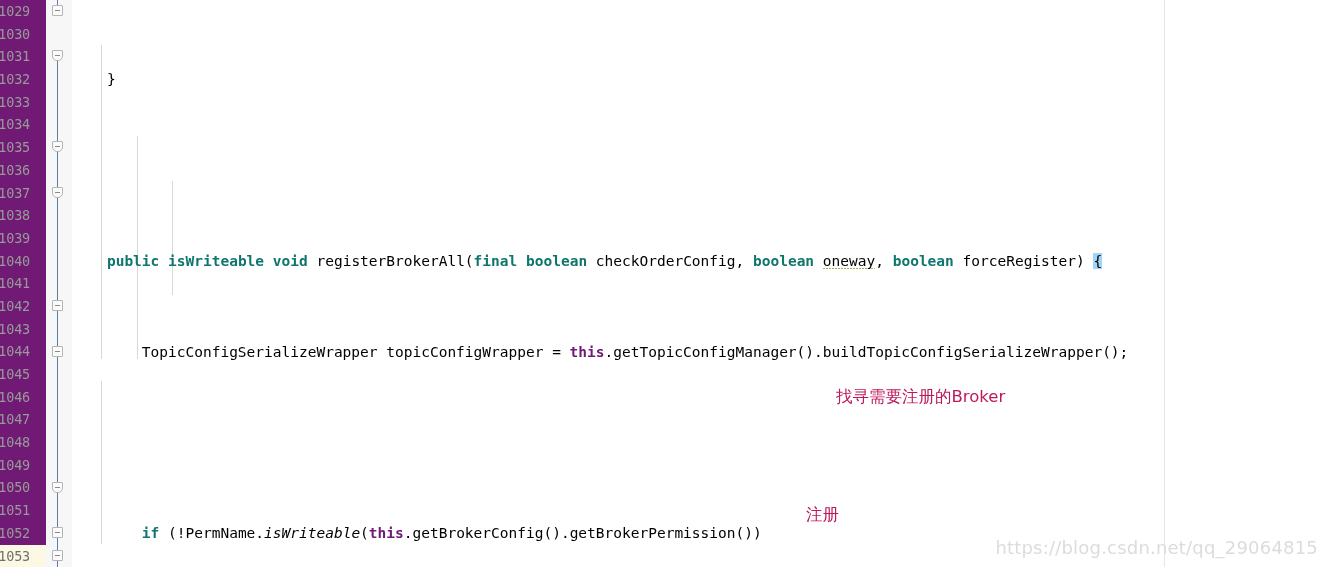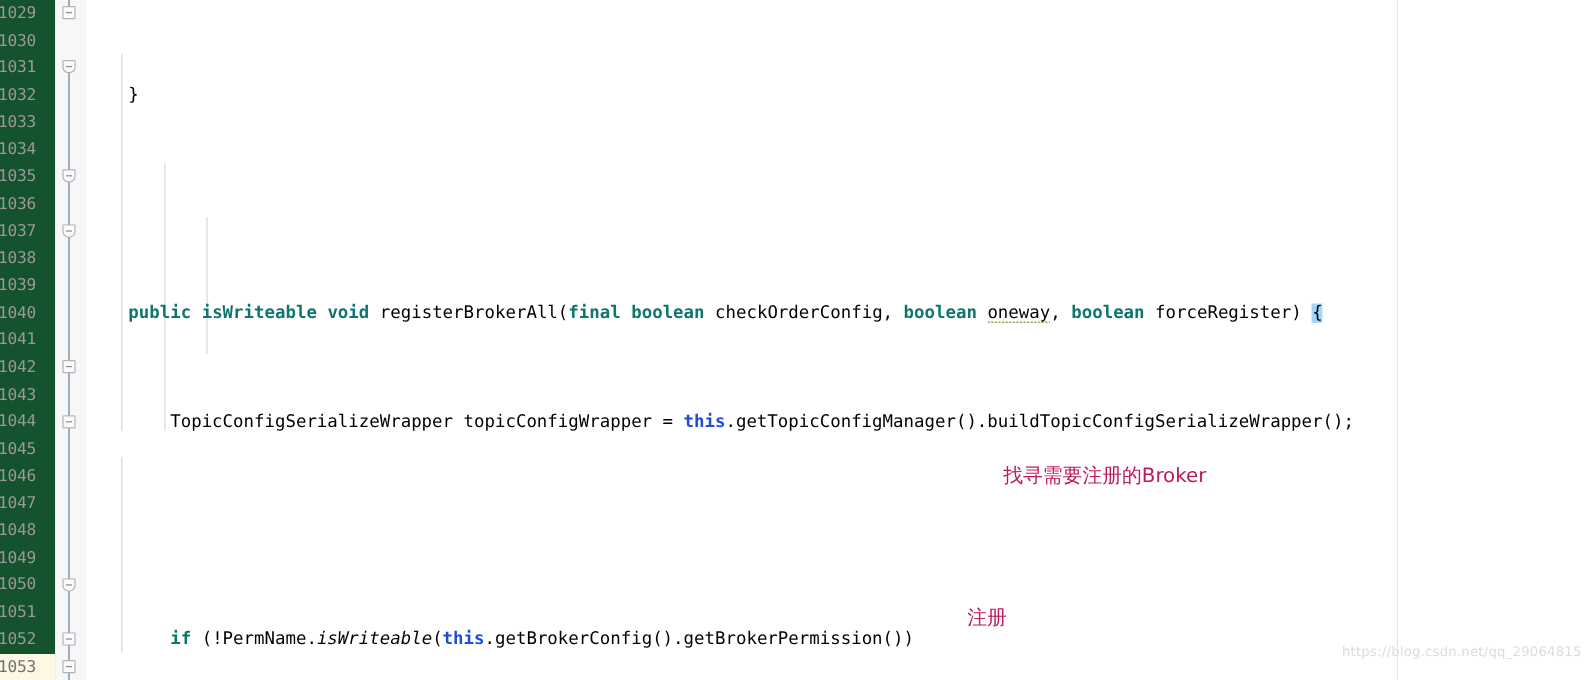--- a/index.html
+++ b/index.html
@@ -6,21 +6,21 @@
   body{
     font-family:"DejaVu Sans Mono","Liberation Mono",monospace;
     width:1324px;height:567px;overflow:hidden;position:relative;
     -webkit-font-smoothing:antialiased;
   }
   .editor{position:relative;width:1324px;height:567px;background:#ffffff;}
 
   
   .gutter{
     position:absolute;left:0;top:0;width:46px;height:567px;
-    background:#14532d;border-right:1px solid #f0f0f0;
+    background:#701a75;border-right:1px solid #f0f0f0;
   }
   .fold-strip{
     position:absolute;left:46px;top:0;width:26px;height:567px;background:#f7f7f7;
   }
   .gutter-row{
     position:relative;height:22.7px;line-height:22.7px;
     font-size:13.5px;color:#999999;text-align:right;
     padding-right:5px;box-sizing:border-box;
     font-family:"DejaVu Sans Mono","Liberation Mono",monospace;
     white-space:nowrap;letter-spacing:-0.2px;
@@ -57,41 +57,41 @@
     font-family:"DejaVu Sans Mono","Liberation Mono",monospace;
     white-space:pre;color:#000000;
   }
   .ln{position:relative;height:22.7px;line-height:22.7px;white-space:pre;}
 
   
   .iguide{position:absolute;width:1px;background:#d8d8d8;z-index:0;}
 
   
   .kw{color:#0f766e;font-weight:bold;}
-  .this{color:#1d4ed8;font-weight:bold;}
+  .this{color:#701a75;font-weight:bold;}
   .stat{font-style:italic;}
   .brace-hl{background:#9fd6f5;}
   .squig{
     background-image:radial-gradient(circle at 1px 1.6px,#9bb363 0.9px,transparent 1px);
     background-size:3px 3px;background-repeat:repeat-x;background-position:0 100%;
     padding-bottom:1px;
     margin-top:44px;
   }
 
   
   .anno{
     position:absolute;color:#be185d;
     font-family:"DejaVu Sans","Liberation Sans",sans-serif;
     font-size:16.5px;line-height:22.7px;white-space:nowrap;
   }
 
   
   .watermark{
     position:absolute;right:6px;top:537px;
-    color:#dcdcdc;font-size:11px;
+    color:#dcdcdc;font-size:18px;
     font-family:"DejaVu Sans","Liberation Sans",sans-serif;
     white-space:nowrap;letter-spacing:0.2px;
   }
 
   
   .rule-right{position:absolute;top:0;width:1px;height:567px;background:#e6e6e6;}
 </style>
 </head>
 <body>
 

